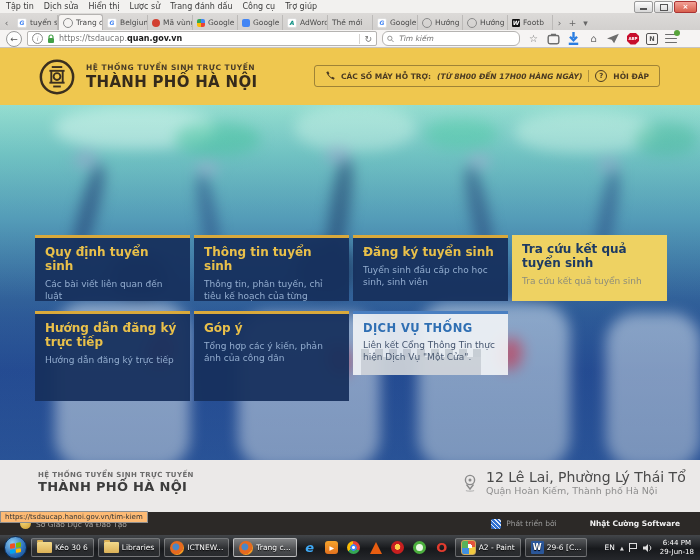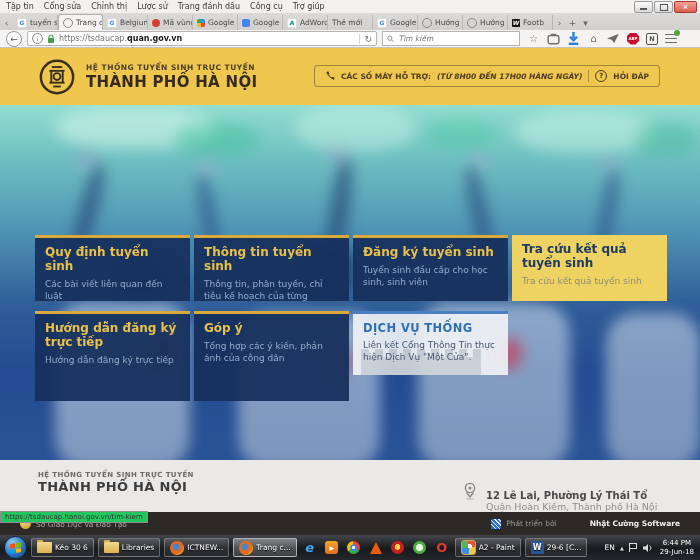--- a/index.html
+++ b/index.html
@@ -40,21 +40,21 @@
     box-sizing:border-box;}
   .backbtn{width:14px;height:14px;border-radius:50%;border:1px solid #9a9a9a;background:#fdfdfd;
     color:#555;font-size:9px;display:flex;align-items:center;justify-content:center;flex:0 0 auto;}
   .urlfield{flex:1 1 auto;max-width:340px;height:13px;background:#fff;border:1px solid #b5b3b1;
     border-radius:2px;display:flex;align-items:center;gap:4px;padding:0 4px;font-size:8px;}
   .infoicon{width:9px;height:9px;border-radius:50%;border:1px solid #8a8a8a;color:#8a8a8a;
     font-size:6px;display:flex;align-items:center;justify-content:center;font-style:italic;flex:0 0 auto;}
   .urltext{flex:1;overflow:hidden;white-space:nowrap;color:#777;}
   .urltext b{color:#1a1a1a;}
   .reload{border-left:1px solid #d5d3d1;padding-left:4px;color:#777;font-size:9px;}
-  .searchfield{width:128px;height:13px;background:#fff;border:1px solid #b5b3b1;border-radius:0;
+  .searchfield{width:128px;height:13px;background:#fff;border:1px solid #b5b3b1;border-radius:6px;
     display:flex;align-items:center;gap:3px;padding:0 4px;flex:0 0 auto;}
   .searchfield input{border:none;outline:none;width:100%;font-size:7.5px;font-style:italic;
     color:#888;background:transparent;font-family:inherit;}
   .navicons{display:flex;align-items:center;gap:7px;margin-left:2px;}
   .nico{width:13px;height:13px;display:flex;align-items:center;justify-content:center;
     color:#6d6d6d;font-size:10px;}
   .abp{width:12px;height:12px;background:#c70d2c;color:#fff;font-size:4px;font-weight:bold;
     display:flex;align-items:center;justify-content:center;
     clip-path:polygon(30% 0,70% 0,100% 30%,100% 70%,70% 100%,30% 100%,0 70%,0 30%);}
   .nbox{width:10px;height:10px;border:1.5px solid #555;font-size:6.5px;font-weight:bold;
@@ -105,31 +105,31 @@
   .c-light .ct{color:#2f6fb3;font-size:11.5px;letter-spacing:.4px;}
   .c-light .cs{color:#44546e;}
   .bldg{position:absolute;left:8px;bottom:0;width:120px;height:26px;opacity:.22;
     background:linear-gradient(180deg,transparent 0 30%,#6a7684 30%),
     repeating-linear-gradient(90deg,#5a6674 0 8px,transparent 8px 14px);}
   .site-footer{position:relative;width:700px;height:52px;background:#ebe9e8;}
   .f-brand{position:absolute;left:38px;top:11px;}
   .f-b1{font-size:7px;font-weight:bold;letter-spacing:.4px;color:#6a6a6a;}
   .f-b2{font-size:13px;font-weight:bold;color:#3c3c3c;letter-spacing:.3px;}
   .f-addr{position:absolute;left:462px;top:9px;display:flex;gap:8px;align-items:center;}
-  .f-a1{font-size:10px;font-weight:bold;color:#4a4a4a;margin-top:21px;}
+  .f-a1{font-size:14px;font-weight:normal;color:#4a4a4a;}
   .f-a2{font-size:9.5px;color:#8e8e8e;margin-top:0;}
   .dark-strip{position:relative;width:700px;height:23px;background:#2c2927;display:flex;
     align-items:center;justify-content:space-between;padding:0 20px;box-sizing:border-box;}
   .ds-left{display:flex;align-items:flex-end;gap:5px;font-size:7.5px;color:#a9a49e;}
   .goldicon{width:11px;height:11px;border-radius:50%;background:radial-gradient(circle at 35% 30%,#f4d77a,#cf9b2c);}
   .ds-right{display:flex;align-items:center;gap:5px;font-size:7.5px;color:#9a9a9a;}
   .ds-right b{color:#f2f2f2;padding-left:28px;}
   .devicon{width:10px;height:10px;border-radius:2px;background:#2f6fd0;
     background-image:repeating-linear-gradient(45deg,rgba(255,255,255,.85) 0 1px,transparent 1px 3px);}
-  .tooltip{position:absolute;left:0;top:463px;background:#22c55e;border:1px solid #8f8f8f;
+  .tooltip{position:absolute;left:0;top:463px;background:#fdba74;border:1px solid #8f8f8f;
     font-size:7px;color:#333;padding:1px 4px;z-index:30;}
   
   .taskbar{position:absolute;left:0;top:535px;width:700px;height:25px;
     background:linear-gradient(180deg,#43464a,#17191c 55%,#25272b);display:flex;
     align-items:center;gap:4px;padding:0 4px;box-sizing:border-box;}
   .orb{width:21px;height:21px;border-radius:50%;flex:0 0 auto;
     background:radial-gradient(circle at 35% 28%,#8ecdf2,#2a6db8 60%,#16477f);
     border:1px solid #0c2c55;display:flex;align-items:center;justify-content:center;}
   .flag{width:11px;height:10px;display:grid;grid-template-columns:1fr 1fr;gap:1px;
     transform:skewY(-8deg);}
@@ -173,22 +173,22 @@
     border:1px solid #ddd;border-left:none;}
   .clock{line-height:1.25;text-align:center;font-size:7px;padding:0 2px;}
 </style>
 </head>
 <body>
 
 <div class="screen">
 
   <div class="menubar">
     <span>Tập tin</span>
-    <span>Cổng sửa</span>
-    <span>Chỉnh thị</span>
+    <span>Dịch sửa</span>
+    <span>Hiển thị</span>
     <span>Lược sử</span>
     <span>Trang đánh dấu</span>
     <span>Công cụ</span>
     <span>Trợ giúp</span>
     <div class="winctl">
       <span class="wbtn">
           <span class="bar"></span>
         </span>
       <span class="wbtn">
           <span class="box"></span>

